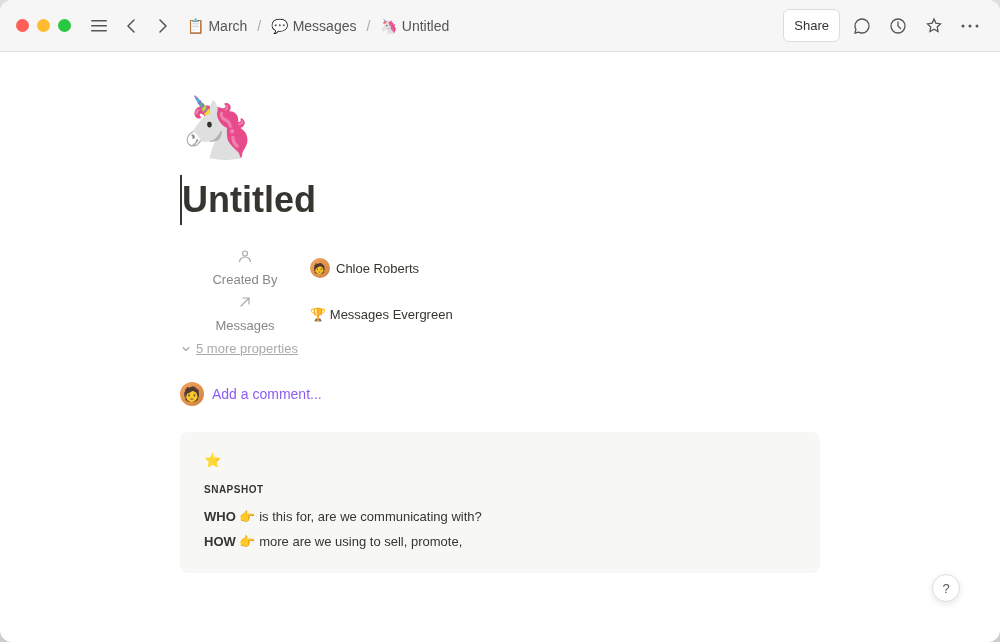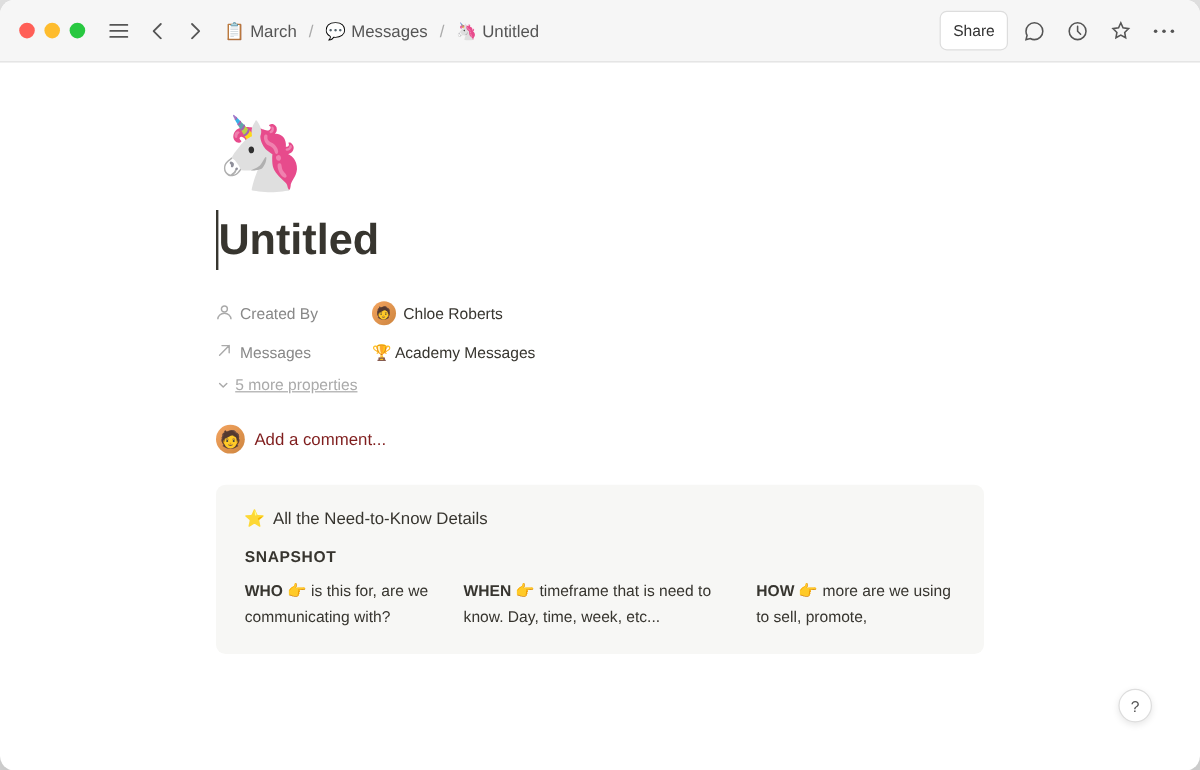--- a/index.html
+++ b/index.html
@@ -146,20 +146,21 @@
       min-height: 32px;
     }
     .property-label {
       display: flex;
       align-items: center;
       gap: 6px;
       width: 130px;
       font-size: 13px;
       color: #888;
       flex-shrink: 0;
+      flex-direction: column;
     }
     .property-label-icon { font-size: 13px; }
     .property-value {
       font-size: 13px;
       color: #37352f;
       display: flex;
       align-items: center;
       gap: 6px;
     }
     .property-value-avatar {
@@ -193,47 +194,47 @@
     }
     .comment-avatar {
       width: 24px;
       height: 24px;
       border-radius: 50%;
       background: linear-gradient(135deg, #f4a460, #cd853f);
       flex-shrink: 0;
     }
     .comment-placeholder {
       font-size: 14px;
-      color: #7f1d1d;
+      color: #8b5cf6;
     }
     
     .content-block {
       background: #f7f7f5;
       border-radius: 8px;
       padding: 20px 24px;
       width: 100%;
     }
     .block-title {
       font-size: 14px;
       color: #37352f;
       margin-bottom: 16px;
       display: flex;
       align-items: center;
       gap: 6px;
     }
     .snapshot-label {
-      font-size: 13px;
+      font-size: 10px;
       font-weight: 700;
       color: #37352f;
       margin-bottom: 12px;
       letter-spacing: 0.5px;
     }
     .snapshot-items {
       display: flex;
-      flex-direction: row;
+      flex-direction: column;
       gap: 4px;
     }
     .snapshot-item {
       font-size: 13px;
       color: #37352f;
       line-height: 1.6;
     }
     .snapshot-item strong {
       font-weight: 700;
     }
@@ -361,21 +362,21 @@
         <div class="property-row">
           <div class="property-label">
             <span class="property-label-icon">
               <svg width="14" height="14" viewBox="0 0 14 14" fill="none">
                 <path d="M3 11L11 3M11 3H5M11 3v6" stroke="#aaa" stroke-width="1.2" stroke-linecap="round" stroke-linejoin="round"></path>
               </svg>
             </span>
             <span>Messages</span>
           </div>
           <div class="property-value">
-            <span>🏆 Academy Messages</span>
+            <span>🏆 Messages Evergreen</span>
           </div>
         </div>
 
         <div class="more-props">
           <svg width="12" height="12" viewBox="0 0 12 12" fill="none">
             <path d="M3 4.5L6 7.5L9 4.5" stroke="#aaa" stroke-width="1.2" stroke-linecap="round" stroke-linejoin="round"></path>
           </svg>
           <span>5 more properties</span>
         </div>
       </div>
@@ -383,37 +384,31 @@
       <div class="comment-area">
         <div class="comment-avatar">
           <span style="font-size:14px;display:flex;align-items:center;justify-content:center;height:100%">🧑</span>
         </div>
         <span class="comment-placeholder">Add a comment...</span>
       </div>
 
       <div class="content-block">
         <div class="block-title">
           <span>⭐</span>
-          <span>All the Need-to-Know Details</span>
         </div>
         <div class="snapshot-label">SNAPSHOT</div>
         <div class="snapshot-items">
 
           <div class="snapshot-item">
             <strong>WHO</strong>
             <span> 👉 </span>
             <span>is this for, are we communicating with?</span>
           </div>
 
 
-          <div class="snapshot-item">
-            <strong>WHEN</strong>
-            <span>👉 </span>
-            <span>timeframe that is need to know. Day, time, week, etc...</span>
-          </div>
 
 
           <div class="snapshot-item">
             <strong>HOW</strong>
             <span>👉 </span>
             <span>more are we using to sell, promote,</span>
           </div>
         </div>
       </div>
 

